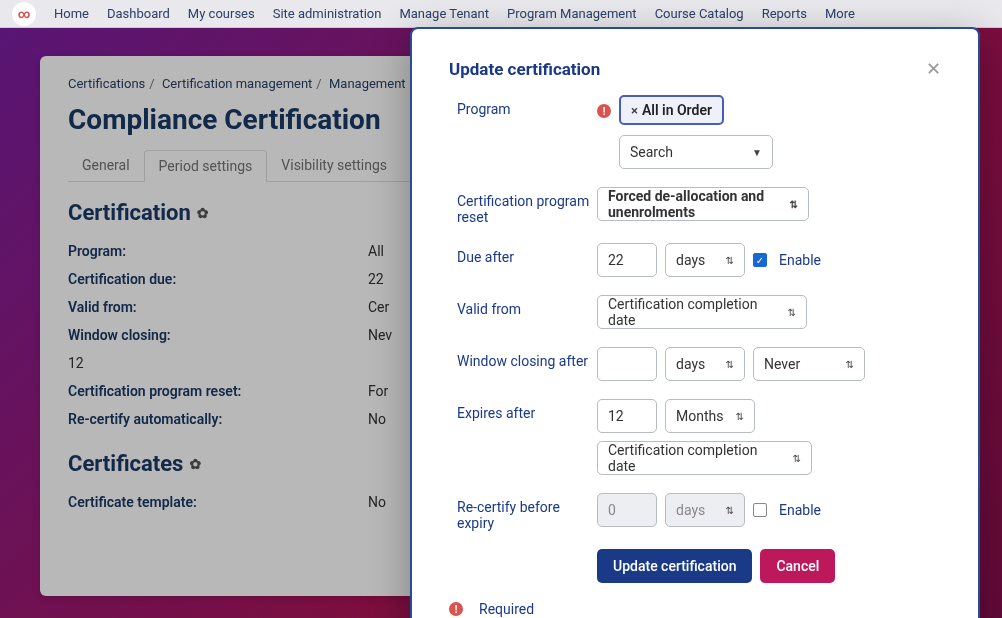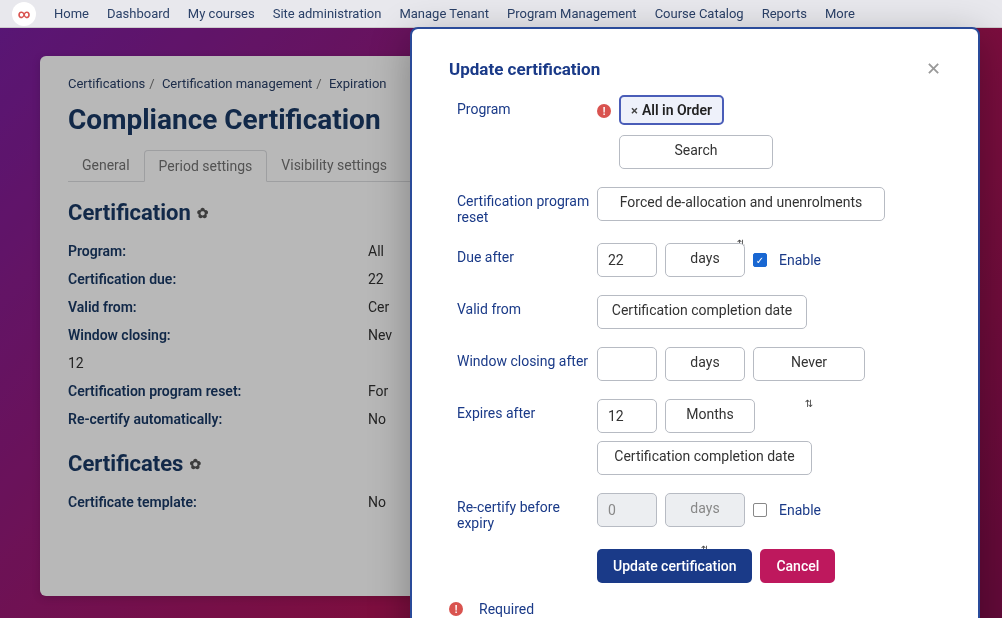--- a/index.html
+++ b/index.html
@@ -36,26 +36,26 @@
 .form-row { display: flex; align-items: flex-start; margin-bottom: 18px; margin-left: 8px; }
 .form-label { width: 140px; flex-shrink: 0; font-size: 14px; color: #1a3a88; padding-top: 6px; }
 .form-ctrl { flex: 1; display: flex; flex-wrap: wrap; gap: 8px; align-items: center; }
 
 .req { width: 14px; height: 14px; background: #d9534f; color: #fff; border-radius: 50%; font-size: 10px; display: inline-flex; align-items: center; justify-content: center; font-weight: bold; margin-right: 8px; }
 
 .pill { border: 2px solid #4a5db8; background: #eef1fa; border-radius: 5px; padding: 5px 10px; font-size: 14px; font-weight: 600; color: #222; display: inline-flex; align-items: center; gap: 4px; }
 .pill .x { color: #444; font-size: 13px; }
 
 .sel, .txt { border: 1px solid #b7bbc3; border-radius: 5px; padding: 6px 10px; font-size: 14px; color: #333; background: #fff; height: 34px; }
-.sel { display: flex; align-items: center; justify-content: space-between; gap: 28px; cursor: pointer; flex-direction: column; }
+.sel { display: flex; align-items: center; justify-content: space-between; gap: 10px; cursor: pointer; }
 .caret { font-size: 10px; color: #444; }
 .txt { width: 60px; }
 .txt.disabled, .sel.disabled { background: #eceef1; color: #888; }
 .search-sel { width: 154px; }
-.wide { width: 288px; }
+.wide { width: 212px; font-weight: bold; }
 
 .chk { width: 14px; height: 14px; border: 1px solid #888; border-radius: 2px; display: inline-flex; align-items: center; justify-content: center; font-size: 10px; color: #fff; }
 .chk.checked { background: #1967d2; border-color: #1967d2; }
 .en-label { font-size: 14px; color: #1a3a88; margin-left: 4px; }
 
 .btn { border: none; border-radius: 5px; padding: 9px 16px; font-size: 14px; cursor: pointer; font-weight: 500; }
 .btn-primary { background: #1a3a88; color: #fff; }
 .btn-cancel { background: #be185d; color: #fff; }
 
 .req-note { display: flex; align-items: center; gap: 8px; font-size: 14px; color: #1a3a88; margin-top: 10px; }
@@ -74,21 +74,21 @@
   <div class="nav-item">Course Catalog</div>
   <div class="nav-item">Reports</div>
   <div class="nav-item">More</div>
 </div>
 
 <div class="page-bg">
   <div class="page-card">
     <div class="crumbs">
       <a>Certifications</a><span>/</span>
       <a>Certification management</a><span>/</span>
-      <a>Expiration</a>
+      <a>Management</a>
     </div>
     <h1 class="page-title">Compliance Certification</h1>
     <div class="tabs">
       <div class="tab">General</div>
       <div class="tab active">Period settings</div>
       <div class="tab">Visibility settings</div>
     </div>
     <div class="section-h">
       <span>Certification</span>
         <span class="gear">✿</span>

